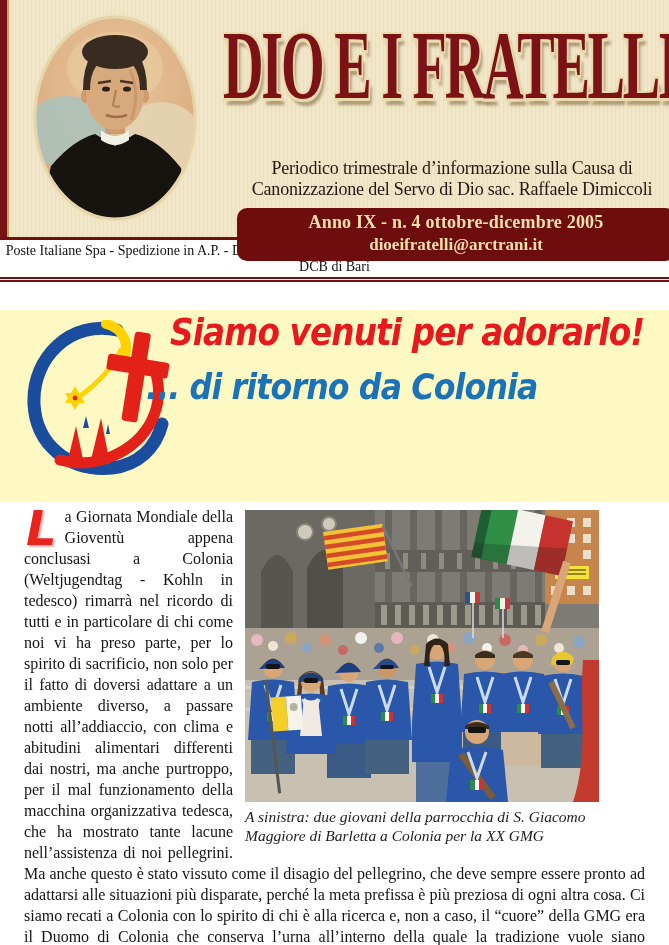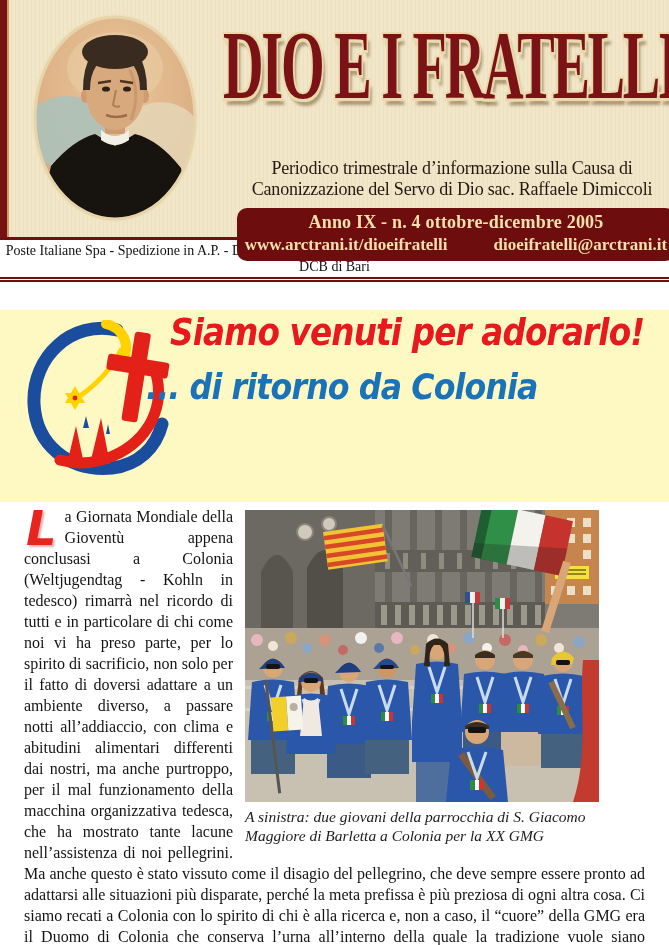--- a/index.html
+++ b/index.html
@@ -108,21 +108,20 @@
   </div>
 
   <div class="mast-right">
     <div class="title-wrap">
       <h1 class="title" style="margin:0">DIO E I FRATELLI</h1>
     </div>
     <div class="subtitle">Periodico trimestrale d’informazione sulla Causa di Canonizzazione del Servo di Dio sac. Raffaele Dimiccoli</div>
     <div class="issue-box">
       <div class="issue-line">Anno IX - n. 4 ottobre-dicembre 2005</div>
       <div class="issue-links">
-        <span>www.arctrani.it/dioeifratelli</span>
         <span>dioeifratelli@arctrani.it</span>
       </div>
     </div>
   </div>
 </header>
 
 <div class="postal">Poste Italiane Spa - Spedizione in A.P. - D.L. 353/2003 (con²ver²ti²to in legge nr. 46 del 27/02/2004) art. 1 comma 2 - DCB di Bari</div>
 
 <section class="headline-sec">
   <svg class="logo" width="150" height="164" viewBox="0 0 150 164">

